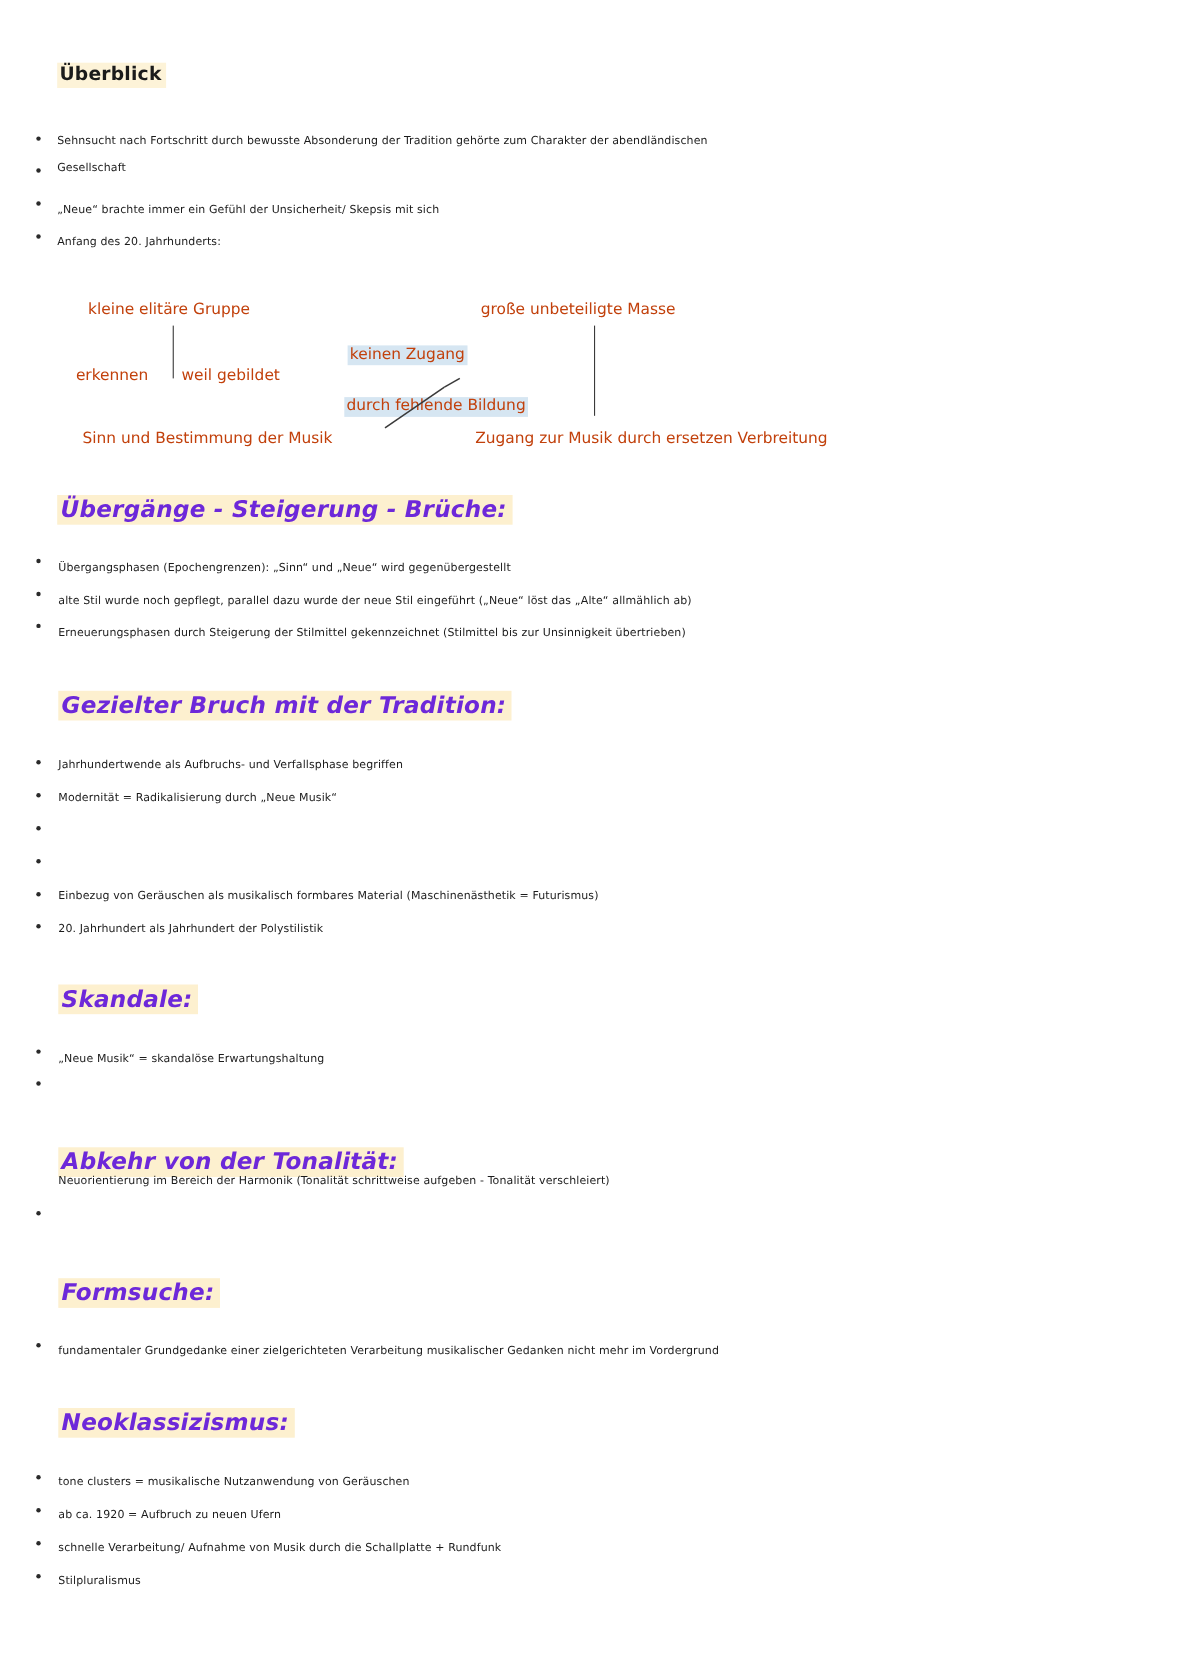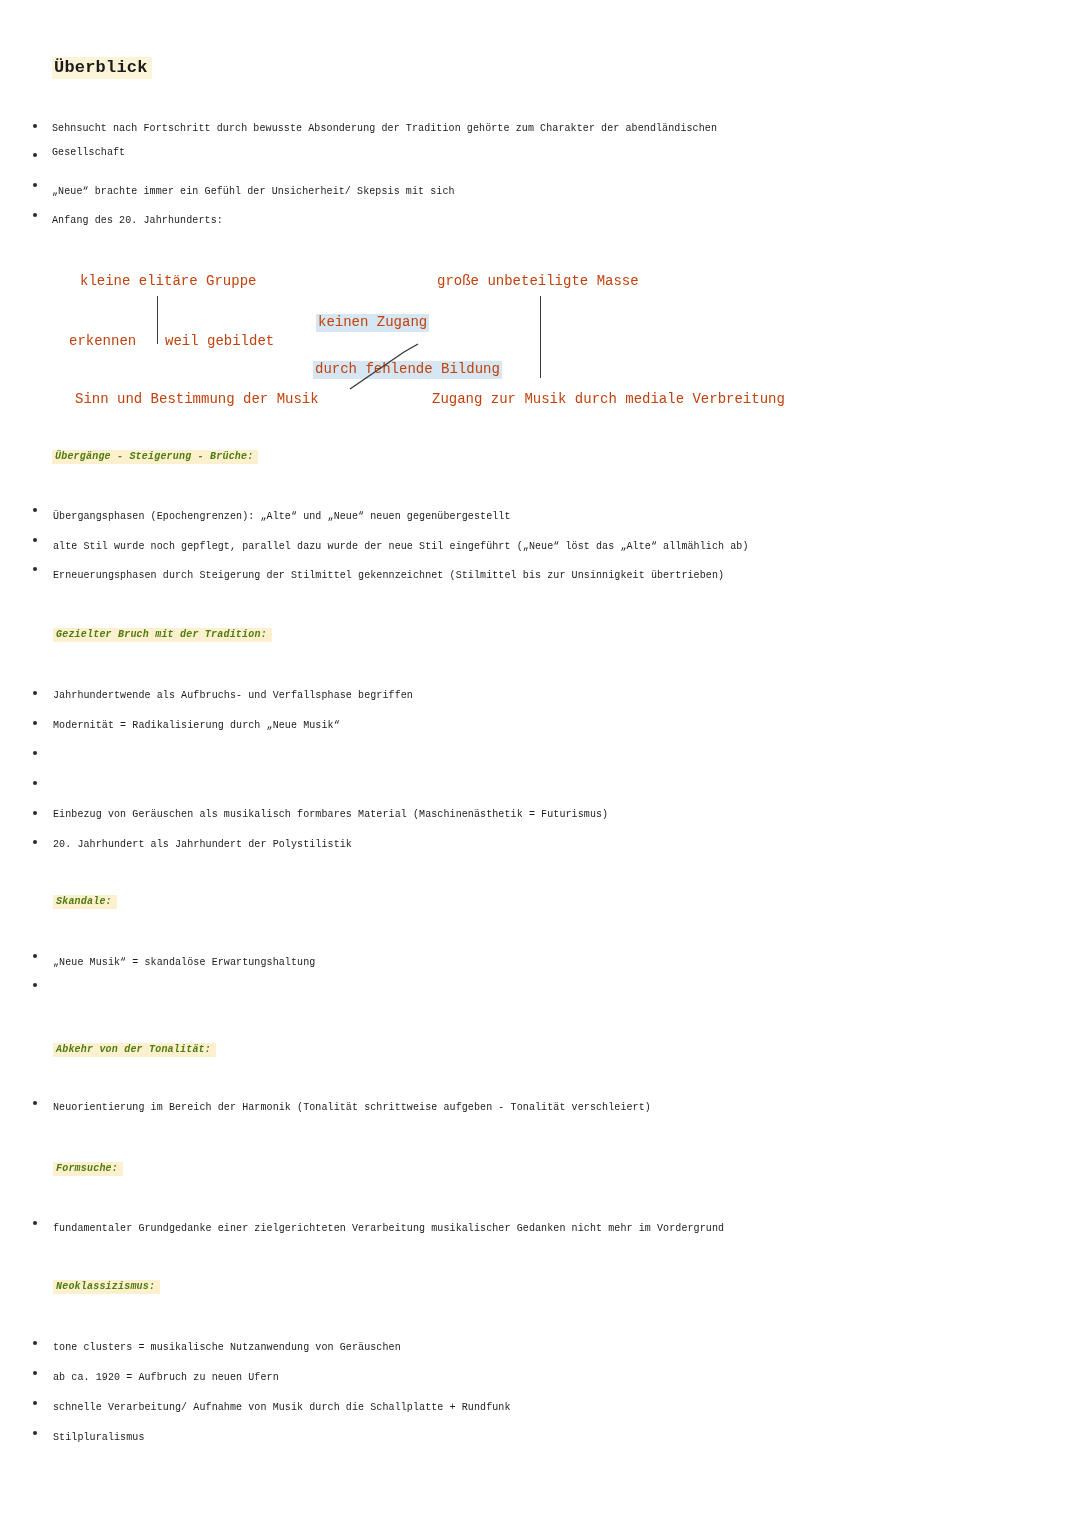--- a/index.html
+++ b/index.html
@@ -14,41 +14,40 @@
     color: #1a1a1a;
     position: relative;
     overflow: hidden;
   }
   .page {
     position: relative;
     width: 908px;
     height: 1527px;
     padding: 0;
     box-sizing: border-box;
-    font-family: Liberation Mono, monospace;
   }
 
   
   .title {
     position: absolute;
     left: 52px;
     top: 57px;
     font-size: 17px;
     font-weight: bold;
     color: #1b1b1b;
     background: #fdf3d8;
     padding: 1px 4px 2px 2px;
     letter-spacing: 0.2px;
   }
   .section-head {
     position: absolute;
-    font-size: 10px;
+    font-size: 21px;
     font-style: italic;
     font-weight: bold;
-    color: #4d7c0f;
+    color: #6d28d9;
     background: #fdf0cf;
     padding: 1px 5px 2px 3px;
     letter-spacing: 0.2px;
   }
 
   
   .bullet-dot {
     position: absolute;
     width: 4px;
     height: 4px;
@@ -115,31 +114,31 @@
   <div class="vline" style="left:157px; top:296px; height:48px;"></div>
   <div class="vline" style="left:540px; top:296px; height:82px;"></div>
 
   <div class="diag-label" style="left:69px; top:333px;">erkennen</div>
   <div class="diag-label" style="left:165px; top:333px;">weil gebildet</div>
 
   <div class="diag-label hl" style="left:316px; top:314px;">keinen Zugang</div>
   <div class="diag-label hl" style="left:313px; top:336px;margin-top:25px;">durch fehlende Bildung</div>
 
   <div class="diag-label" style="left:75px; top:391px;">Sinn und Bestimmung der Musik</div>
-  <div class="diag-label" style="left:432px; top:391px;">Zugang zur Musik durch mediale Verbreitung</div>
+  <div class="diag-label" style="left:432px; top:391px;">Zugang zur Musik durch ersetzen Verbreitung</div>
 
   <svg class="connector">
     <line x1="350" y1="389" x2="404" y2="352" stroke="#3a3a3a" stroke-width="1.4"></line>
     <line x1="404" y1="352" x2="418" y2="344" stroke="#3a3a3a" stroke-width="1.4"></line>
   </svg>
 
   <div class="section-head" style="left:52px; top:450px;">Übergänge - Steigerung - Brüche:</div>
 
   <div class="bullet-dot" style="left:33px; top:508px;"></div>
-  <div class="line" style="left:53px; top:510px;">Übergangsphasen (Epochengrenzen): „Alte“ und „Neue“ neuen gegenübergestellt</div>
+  <div class="line" style="left:53px; top:510px;">Übergangsphasen (Epochengrenzen): „Sinn“ und „Neue“ wird gegenübergestellt</div>
 
   <div class="bullet-dot" style="left:33px; top:538px;"></div>
   <div class="line" style="left:53px; top:540px;">alte Stil wurde noch gepflegt, parallel dazu wurde der neue Stil eingeführt („Neue“ löst das „Alte“ allmählich ab)</div>
 
   <div class="bullet-dot" style="left:33px; top:567px;"></div>
   <div class="line" style="left:53px; top:569px;">Erneuerungsphasen durch Steigerung der Stilmittel gekennzeichnet (Stilmittel bis zur Unsinnigkeit übertrieben)</div>
 
   <div class="section-head" style="left:53px; top:628px;">Gezielter Bruch mit der Tradition:</div>
 
   <div class="bullet-dot" style="left:33px; top:691px;"></div>
@@ -161,21 +160,21 @@
   <div class="section-head" style="left:53px; top:895px;">Skandale:</div>
 
   <div class="bullet-dot" style="left:33px; top:954px;"></div>
   <div class="line" style="left:53px; top:956px;">„Neue Musik“ = skandalöse Erwartungshaltung</div>
 
   <div class="bullet-dot" style="left:33px; top:983px;"></div>
 
   <div class="section-head" style="left:53px; top:1043px;">Abkehr von der Tonalität:</div>
 
   <div class="bullet-dot" style="left:33px; top:1101px;"></div>
-  <div class="line" style="left:53px; top:1101px;">Neuorientierung im Bereich der Harmonik (Tonalität schrittweise aufgeben - Tonalität verschleiert)</div>
+  <div class="line" style="left:53px; top:1067px;">Neuorientierung im Bereich der Harmonik (Tonalität schrittweise aufgeben - Tonalität verschleiert)</div>
 
   <div class="section-head" style="left:53px; top:1162px;">Formsuche:</div>
 
   <div class="bullet-dot" style="left:33px; top:1221px;"></div>
   <div class="line" style="left:53px; top:1222px;">fundamentaler Grundgedanke einer zielgerichteten Verarbeitung musikalischer Gedanken nicht mehr im Vordergrund</div>
 
   <div class="section-head" style="left:53px; top:1280px;">Neoklassizismus:</div>
 
   <div class="bullet-dot" style="left:33px; top:1341px;"></div>
   <div class="line" style="left:53px; top:1341px;">tone clusters = musikalische Nutzanwendung von Geräuschen</div>

